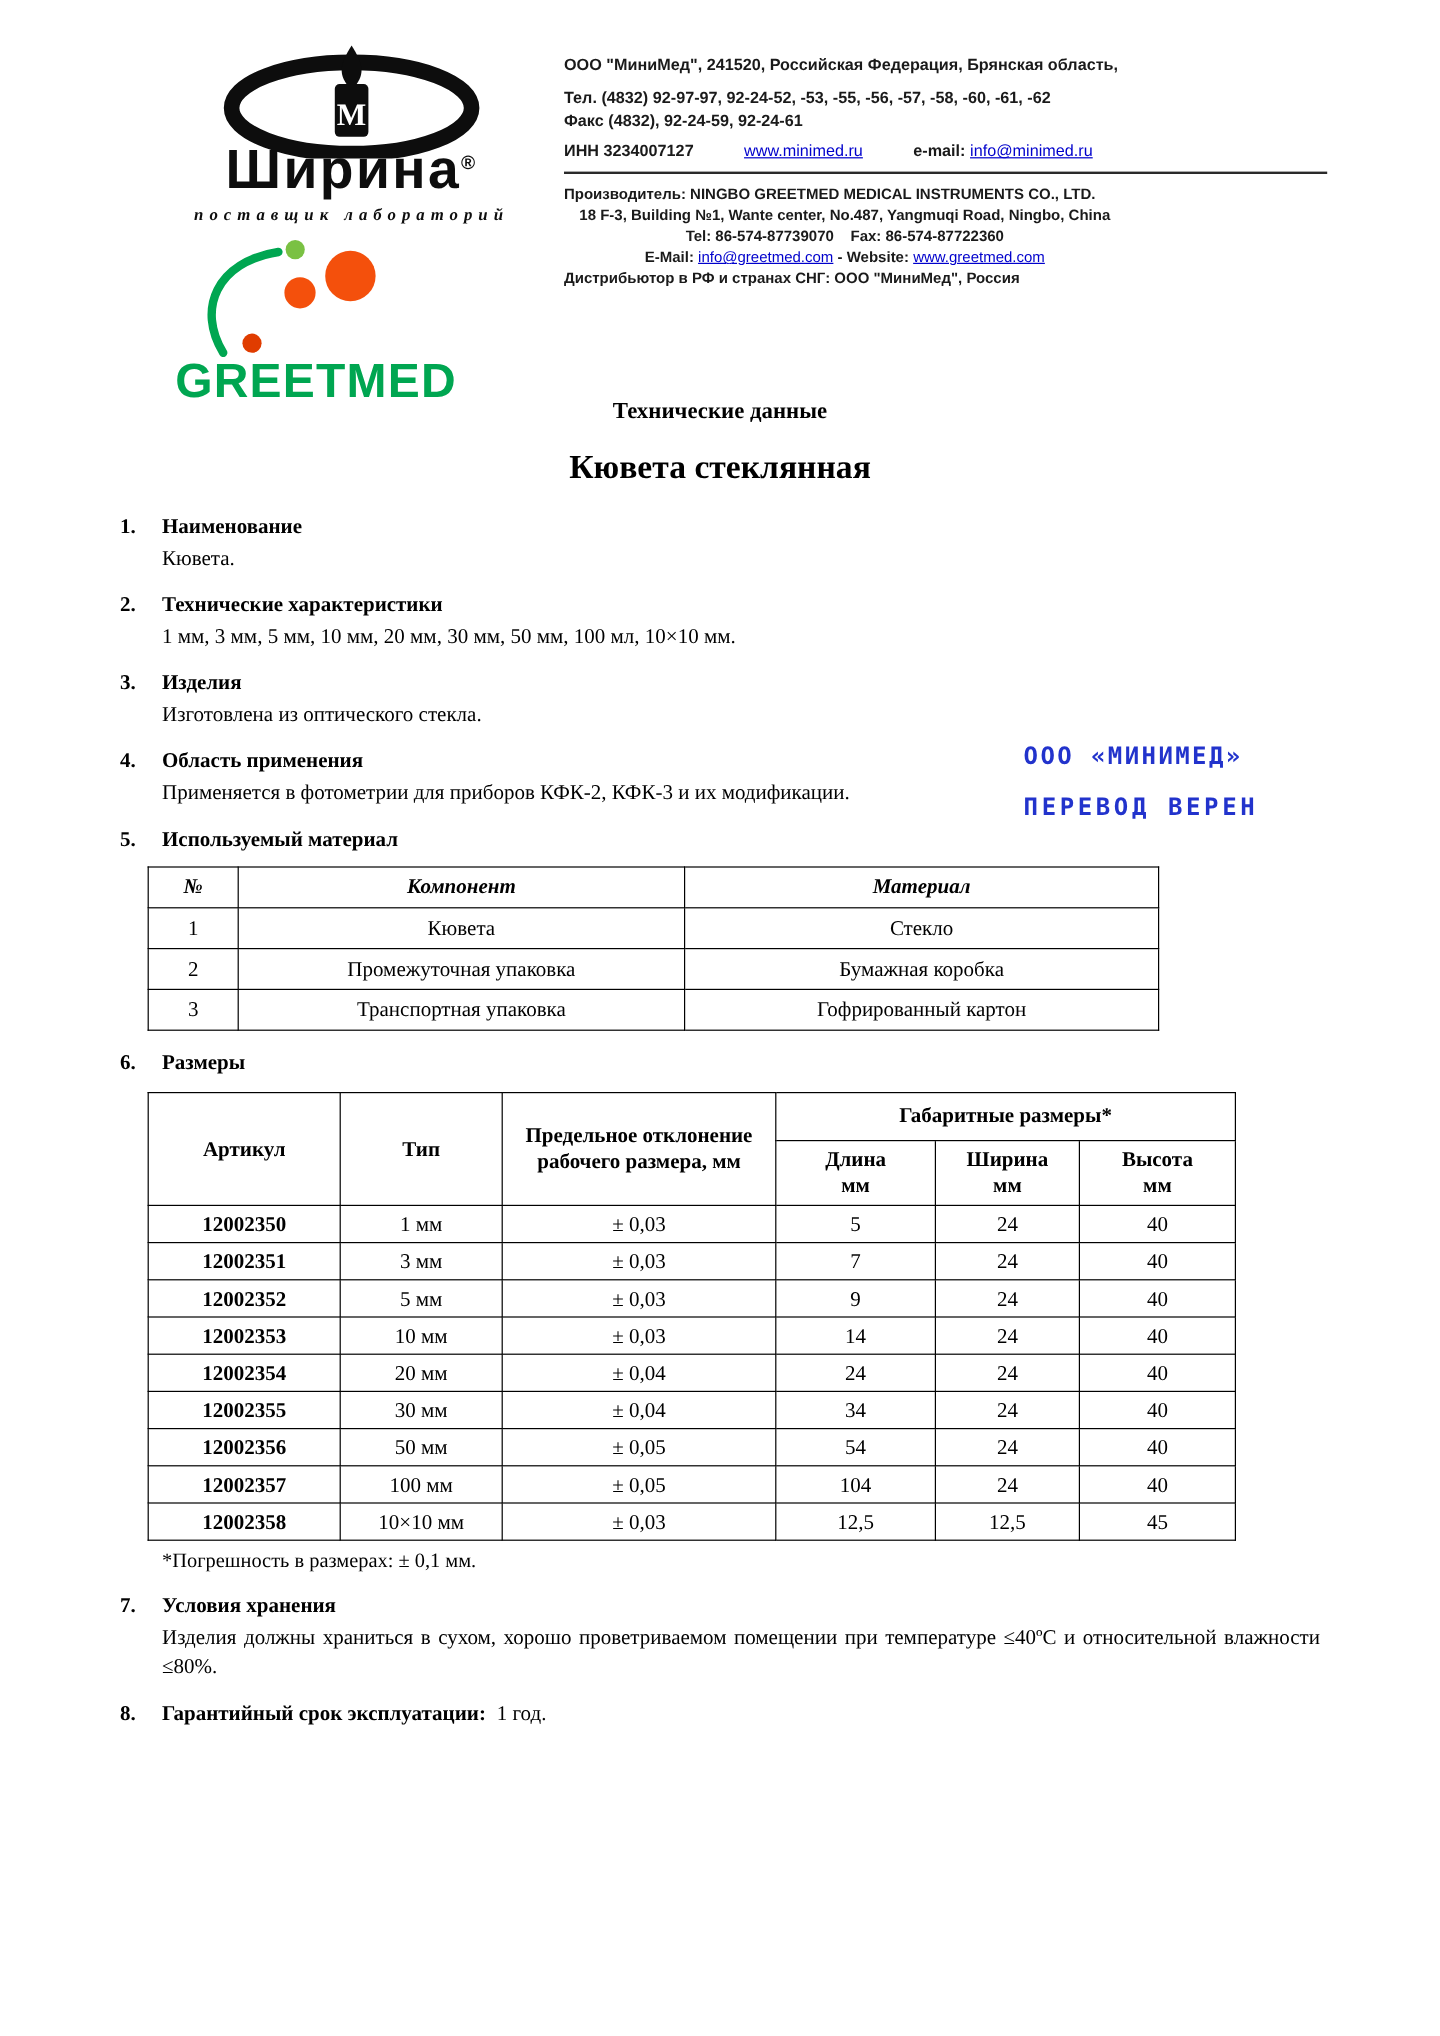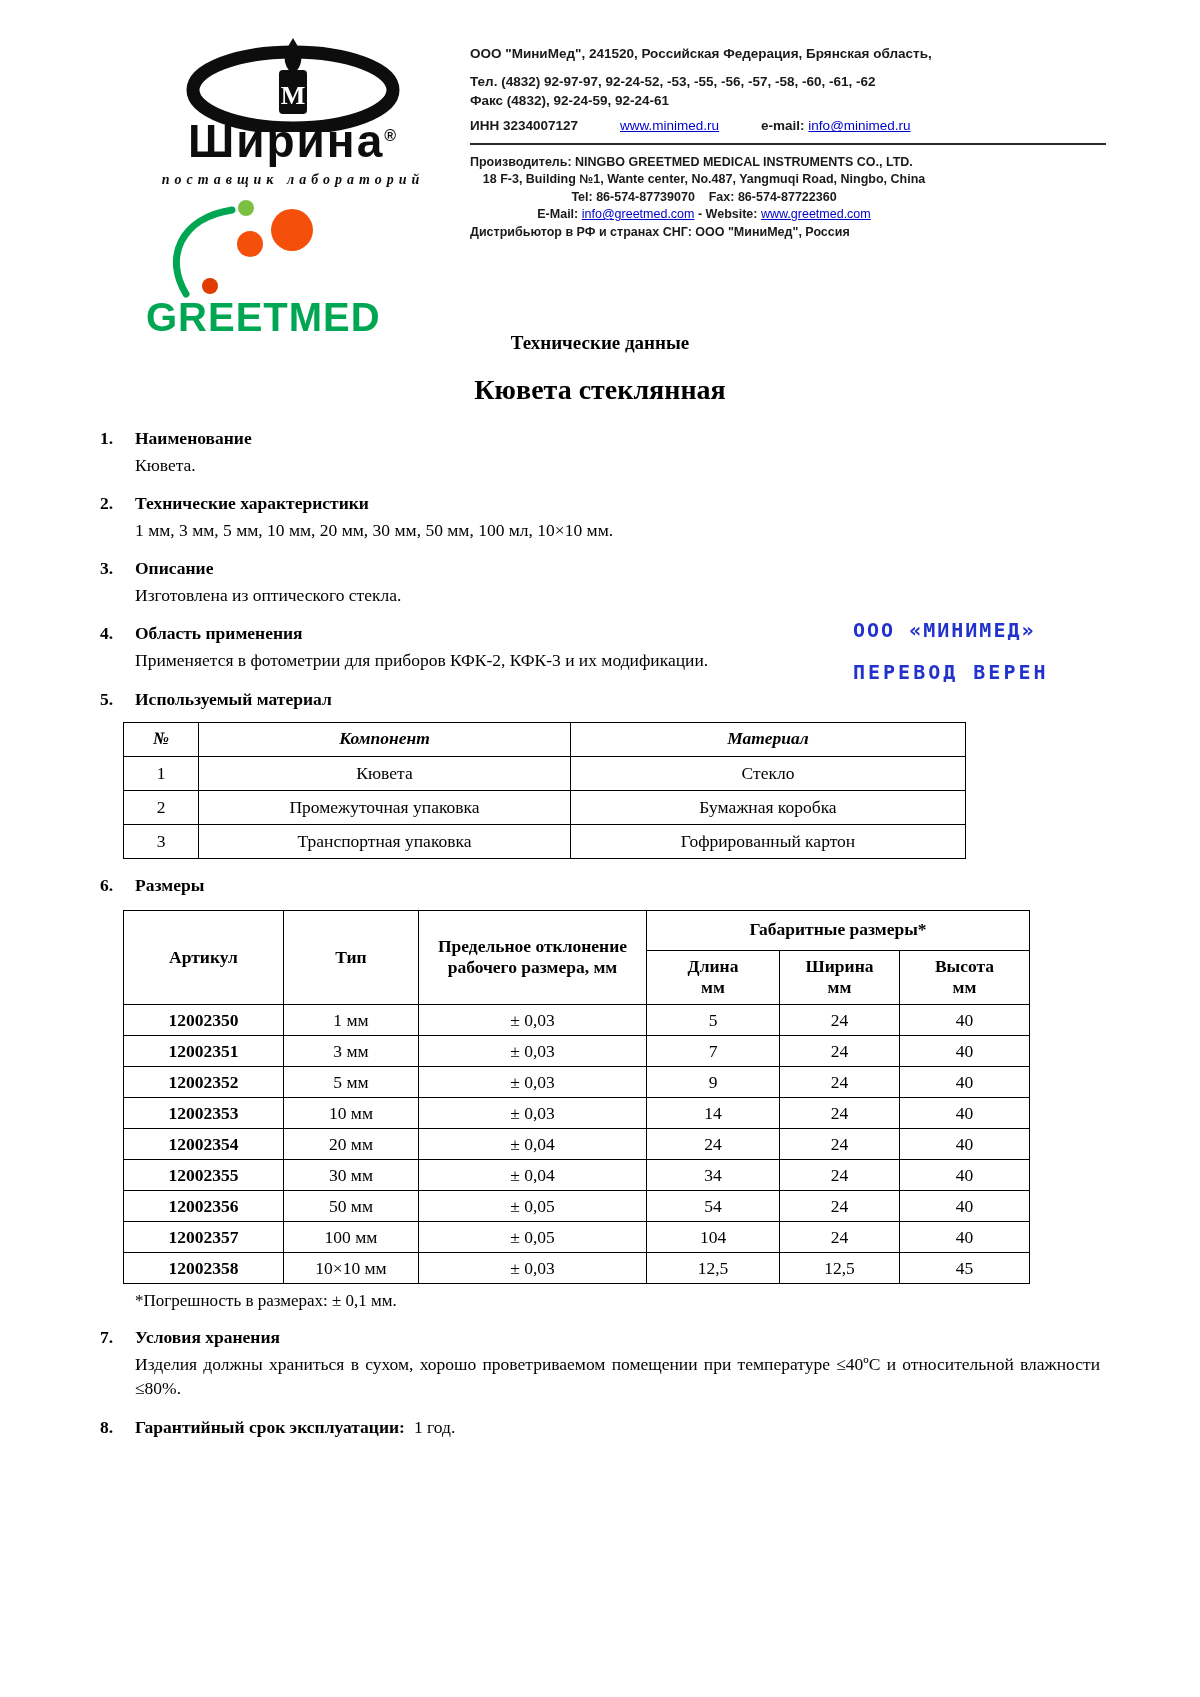--- a/index.html
+++ b/index.html
@@ -143,21 +143,21 @@
       <div class="sec-head">
         <span class="sec-num">2.</span>
         <span class="sec-title">Технические характеристики</span>
       </div>
       <div class="sec-body">1 мм, 3 мм, 5 мм, 10 мм, 20 мм, 30 мм, 50 мм, 100 мл, 10×10 мм.</div>
     </div>
 
     <div class="section">
       <div class="sec-head">
         <span class="sec-num">3.</span>
-        <span class="sec-title">Описание</span>
+        <span class="sec-title">Изделия</span>
       </div>
       <div class="sec-body">Изготовлена из оптического стекла.</div>
     </div>
 
     <div class="section">
       <div class="sec-head">
         <span class="sec-num">4.</span>
         <span class="sec-title">Область применения</span>
       </div>
       <div class="sec-body">Применяется в фотометрии для приборов КФК-2, КФК-3 и их модификации.</div>

